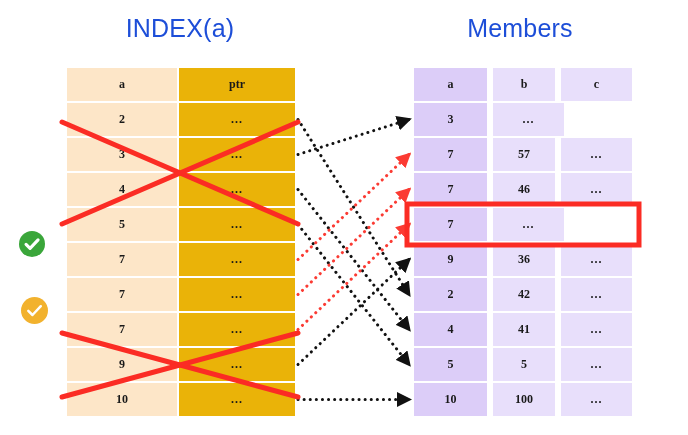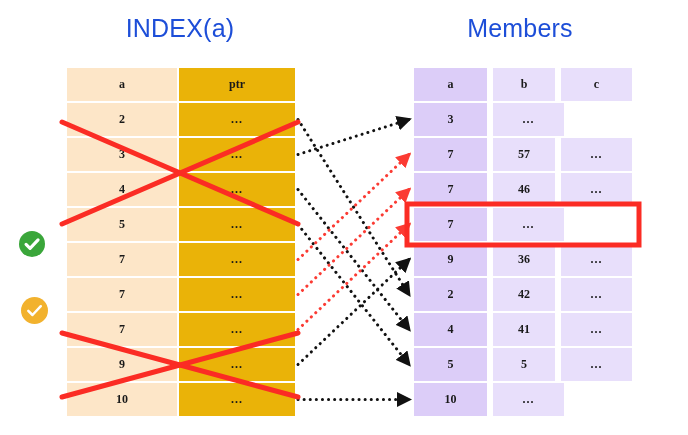--- a/index.html
+++ b/index.html
@@ -146,20 +146,21 @@
         <div class="cell c-b" style="width: 62px; height: 33px; margin-right: 6px;">41</div>
         <div class="cell c-c dots" style="width: 71px; height: 33px; margin-right: 0px;">...</div>
       </div>
       <div class="trow" style="top: 280px;">
         <div class="cell c-a" style="width: 73px; height: 33px; margin-right: 6px;">5</div>
         <div class="cell c-b" style="width: 62px; height: 33px; margin-right: 6px;">5</div>
         <div class="cell c-c dots" style="width: 71px; height: 33px; margin-right: 0px;">...</div>
       </div>
       <div class="trow" style="top: 315px;">
         <div class="cell c-a" style="width: 73px; height: 33px; margin-right: 6px;">10</div>
+        <div class="cell c-b" style="width: 62px; height: 33px; margin-right: 6px;">100</div>
         <div class="cell c-c dots" style="width: 71px; height: 33px; margin-right: 0px;">...</div>
       </div>
     </div>
 
   <div class="badge" id="badge-0" style="left: 19px; top: 231px; width: 26px; height: 26px; background: rgb(58, 166, 58);">
       <svg width="26" height="26" viewBox="0 0 24 24">
         <path d="M6.5 12.3 L10.2 16 L17.6 8.2" fill="none" stroke="#ffffff" stroke-width="2.9" stroke-linecap="round" stroke-linejoin="round"></path>
       </svg>
     </div>
   <div class="badge" id="badge-1" style="left: 21px; top: 297px; width: 27px; height: 27px; background: rgb(242, 178, 46);">

